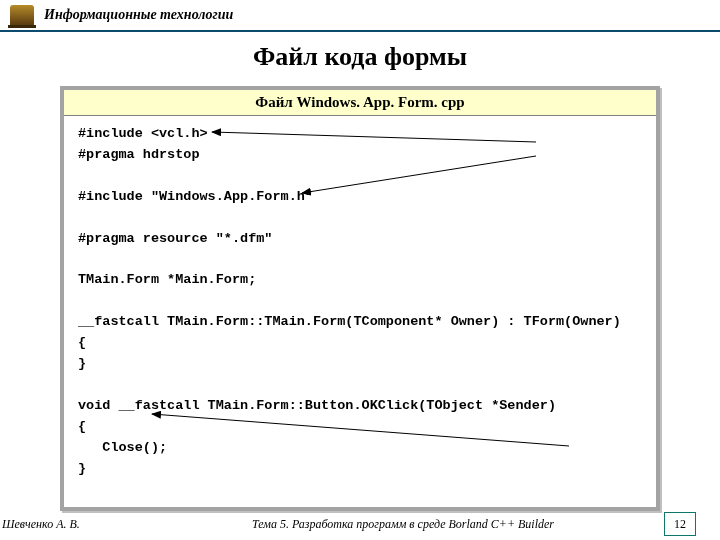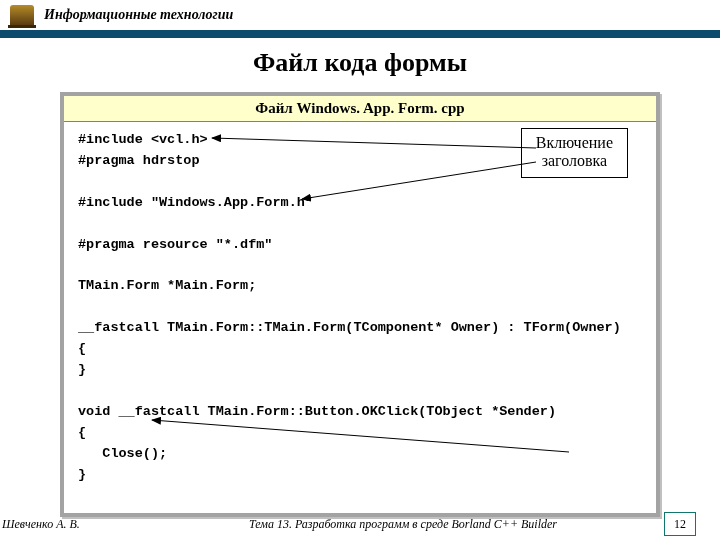--- a/index.html
+++ b/index.html
@@ -1,17 +1,17 @@
 <!DOCTYPE html>
 <html><head>
 <meta charset="utf-8">
 <style>
   html,body{margin:0;padding:0;width:720px;height:540px;font-family:"Times New Roman",serif;background:#fff;color:#000;overflow:hidden}
   .slide{position:relative;width:720px;height:540px;box-sizing:border-box}
-  .topbar{display:flex;align-items:center;border-bottom:8px solid #0c4a6e;height:30px}
+  .topbar{display:flex;align-items:center;border-bottom:2px solid #0c4a6e;height:30px}
   .topbar .logo{width:24px;height:20px;margin:0 10px;background:linear-gradient(#b58b2a,#5a3b10);border-radius:3px 3px 0 0;position:relative}
   .topbar .logo:after{content:"";position:absolute;bottom:-3px;left:-2px;right:-2px;height:3px;background:#3a2608}
   .header-text{font-style:italic;font-weight:bold;font-size:14px}
   .title{text-align:center;font-weight:bold;font-size:26px;margin:10px 0 14px}
   .panel{position:relative;margin:0 60px;border:4px solid #a3a3a3;background:#fff;box-shadow:2px 2px 0 #c0c0c0}
   .panel-title{background:#ffffcc;border-bottom:1px solid #808080;text-align:center;font-weight:bold;font-size:15px;padding:4px 0;font-family:"Times New Roman",serif}
   .code{font-family:"Courier New",monospace;font-weight:bold;font-size:13.5px;line-height:1.55;padding:8px 14px 27px;white-space:pre}
   .callout{position:absolute;background:#fff;border:1px solid #000;padding:5px 14px 6px;text-align:center;font-family:"Times New Roman",serif;font-size:16px;line-height:1.15}
   .callout.c1{right:28px;top:6px}
   .callout.c2{right:6px;bottom:6px}
@@ -47,37 +47,33 @@
 
 __fastcall TMain.Form::TMain.Form(TComponent* Owner) : TForm(Owner)
 {
 }
 
 void __fastcall TMain.Form::Button.OKClick(TObject *Sender)
 {
    Close();
 }</div>
 
-      <div class="callout c1">
-        <span>Включение</span><br>
-        <span>заголовка</span>
-      </div>
 
       <svg class="arrows" width="600" height="380">
         <defs>
           <marker id="ah" markerWidth="10" markerHeight="8" refX="9" refY="4" orient="auto">
             <path d="M0,0 L10,4 L0,8 Z" fill="#000"></path>
           </marker>
         </defs>
         <line x1="472" y1="26" x2="148" y2="16" stroke="#000" stroke-width="1" marker-end="url(#ah)"></line>
         <line x1="472" y1="40" x2="238" y2="77" stroke="#000" stroke-width="1" marker-end="url(#ah)"></line>
         <line x1="505" y1="330" x2="88" y2="298" stroke="#000" stroke-width="1" marker-end="url(#ah)"></line>
       </svg>
     </div>
   </div>
 
   <div class="footer">
     <div class="author">Шевченко А. В.</div>
-    <div class="topic">Тема 13. Разработка программ в среде Borland C++ Builder</div>
+    <div class="topic">Тема 5. Разработка программ в среде Borland C++ Builder</div>
     <div class="pagebox">12</div>
   </div>
 
 </div>
 
 </body></html>

